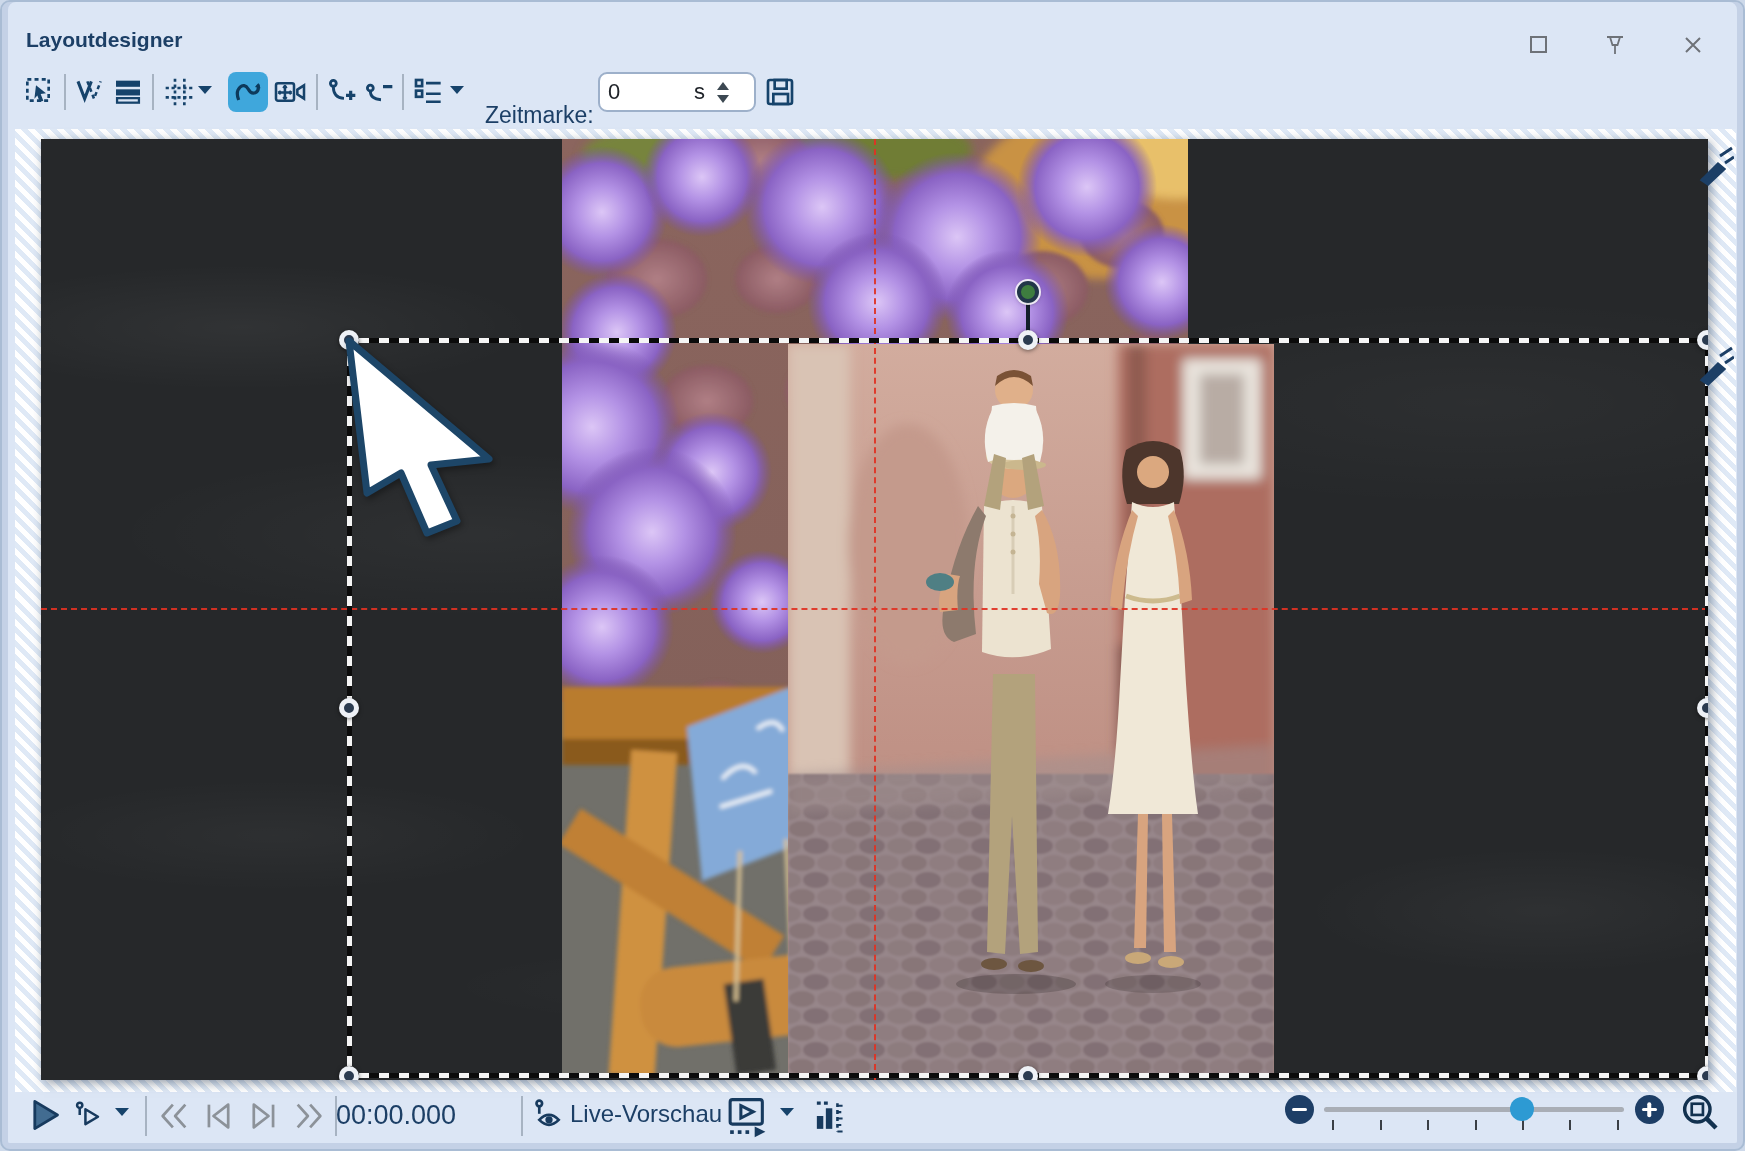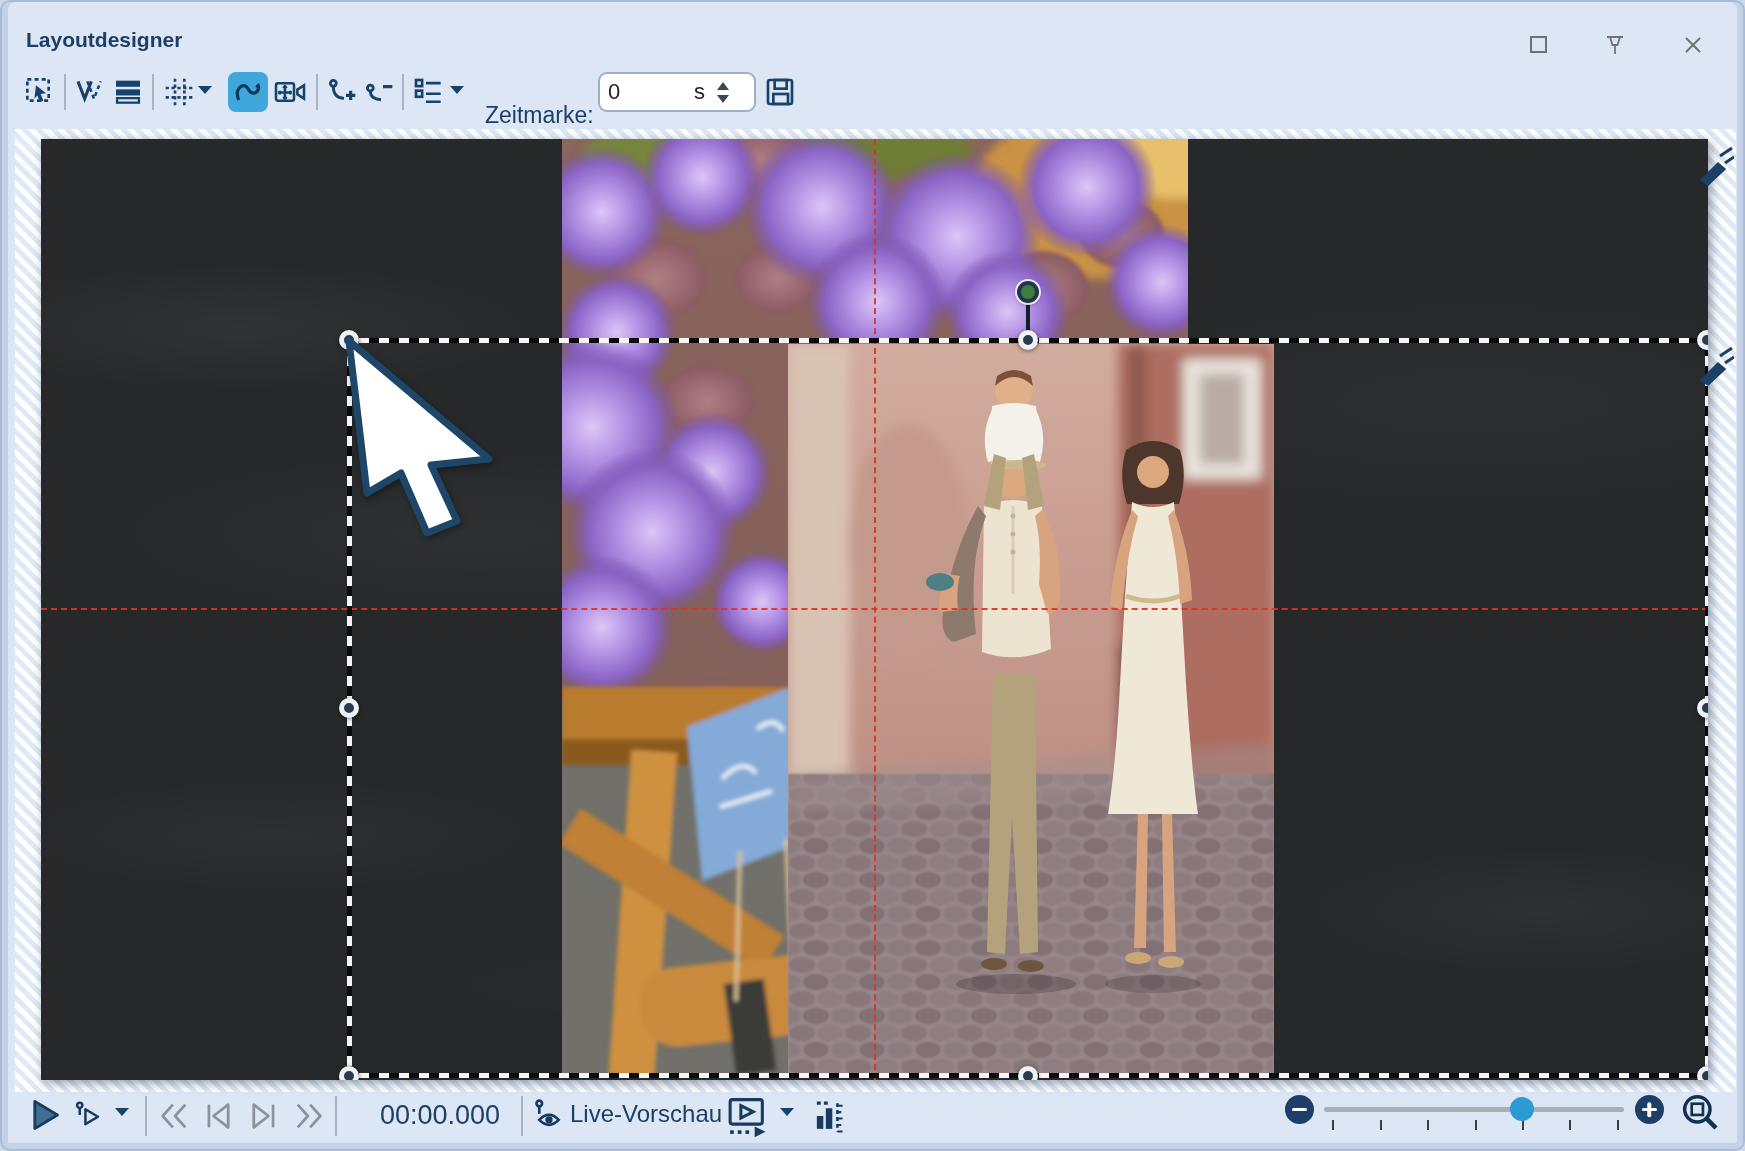--- a/index.html
+++ b/index.html
@@ -52,21 +52,21 @@
   .rot-handle{position:absolute;width:22px;height:22px;border-radius:50%;background:#3e7d3f;border:4px solid #22364a;
     box-shadow:0 0 0 2px rgba(255,255,255,.85),0 1px 4px rgba(0,0,0,.5);transform:translate(-50%,-50%);cursor:pointer;}
   .rot-stem{position:absolute;left:985px;top:163px;width:4px;height:40px;background:#141f2b;}
   .cursor-svg{position:absolute;left:300px;top:194px;filter:drop-shadow(2px 3px 3px rgba(0,0,0,.35));pointer-events:none;}
   .pen-edge{position:absolute;width:40px;height:44px;cursor:pointer;}
   
   .bottombar{position:absolute;left:0;top:1090px;width:100%;height:55px;}
   .bbtn{position:absolute;cursor:pointer;}
   .bbtn svg{display:block;}
   .bsep{position:absolute;top:4px;width:2px;height:40px;background:#a7b3c2;}
-  .time-text{position:absolute;left:368px;top:8px;width:130px;font-size:27px;color:var(--text-navy);text-align:right;}
+  .time-text{position:absolute;left:334px;top:8px;width:130px;font-size:27px;color:var(--text-navy);}
   .live-label{position:absolute;left:568px;top:8px;font-size:24px;color:var(--text-navy);}
   .zoom-track{position:absolute;left:1322px;top:1105px;width:300px;height:5px;background:#a9aeb6;border-radius:3px;cursor:pointer;}
   .zoom-thumb{position:absolute;left:1520px;top:1107px;width:24px;height:24px;border-radius:50%;background:#2d9ad3;transform:translate(-50%,-50%);cursor:pointer;}
   .ztick{position:absolute;top:1118px;width:2px;height:10px;background:#3a3f45;}
   .zbtn{position:absolute;top:1093px;width:29px;height:29px;border-radius:50%;background:#1d3e66;color:#fff;display:flex;align-items:center;justify-content:center;cursor:pointer;}
   .zbtn .bar{position:absolute;width:15px;height:3.5px;background:#fff;border-radius:2px;}
   .zbtn .bar.v{transform:rotate(90deg);}
 </style>
 </head>
 <body>

